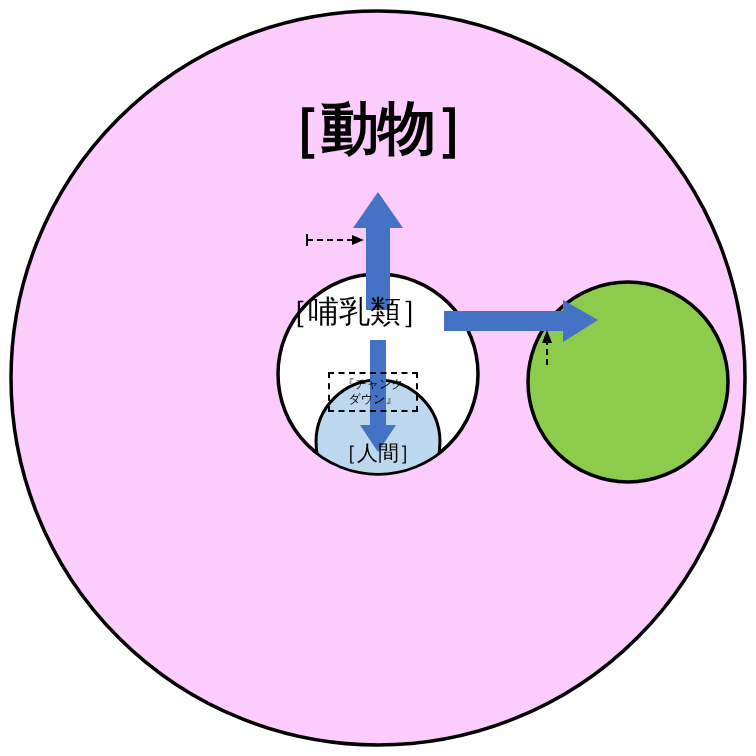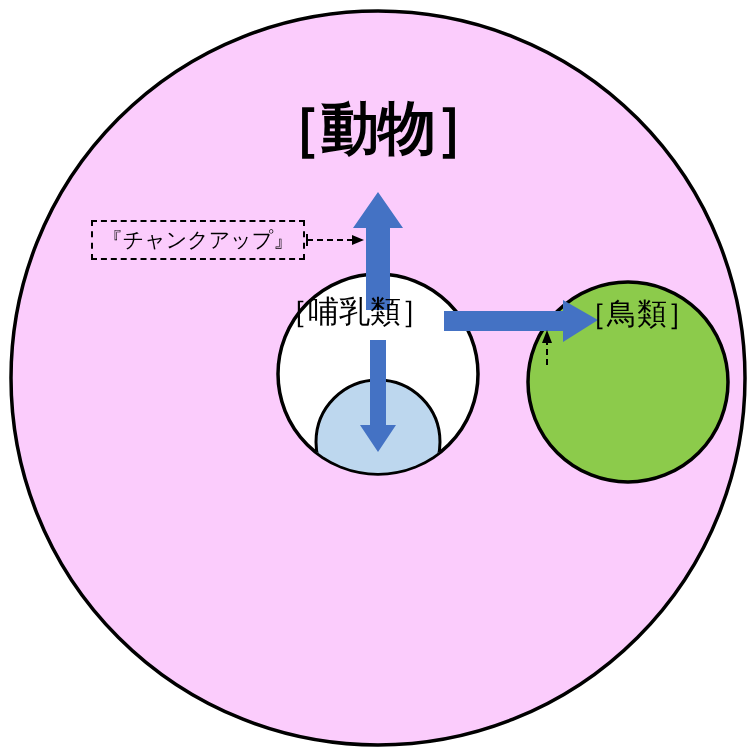--- a/index.html
+++ b/index.html
@@ -144,22 +144,23 @@
     <g>
       <line x1="547" y1="365" x2="547" y2="342" stroke="#000000" stroke-width="2" stroke-dasharray="6,4"></line>
       <polygon points="547,330 542,343 552,343" fill="#000000"></polygon>
     </g>
   </svg>
 
   <div class="lbl" id="label-animal">［動物］</div>
 
   <div class="lbl" id="label-mammal">［哺乳類］</div>
 
-  <div class="lbl" id="label-bird">［鳥類］</div>
+
+  <div class="lbl" id="label-human">［人間］</div>
 
 
-  <div class="dashbox" id="box-chunkup">
-    <span>『チャンクアップ』</span>
+  <div class="dashbox" id="box-chunkdown">
+    <span>『チャンク</span>
+    <span>ダウン』</span>
   </div>
-
 
 
 </div>
 
 </body></html>

